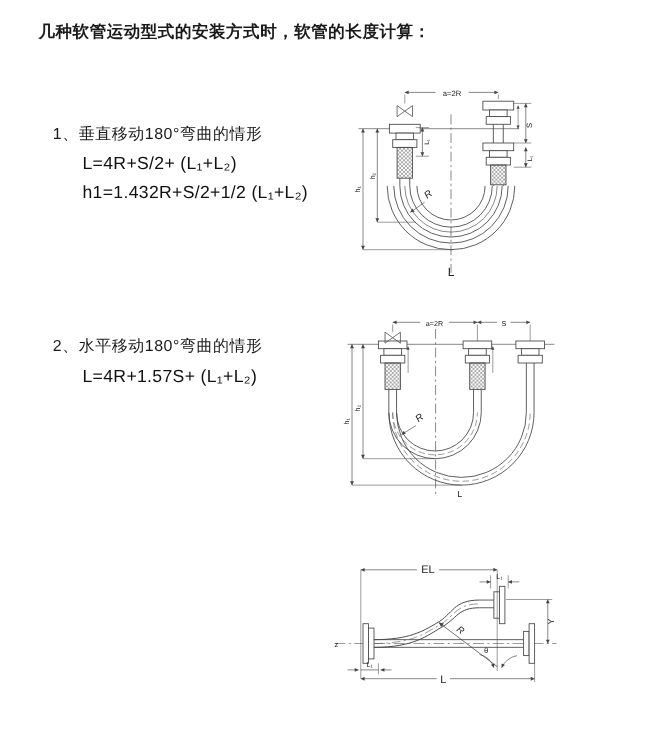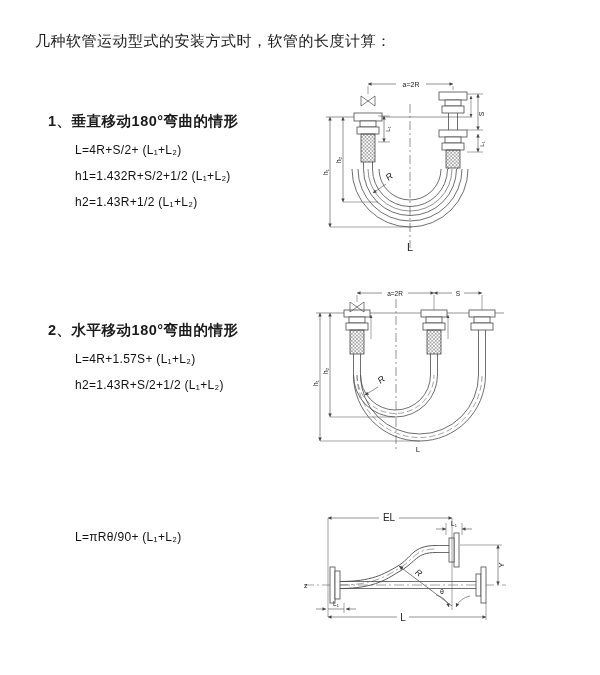--- a/index.html
+++ b/index.html
@@ -2,44 +2,43 @@
 <html><head>
 <meta charset="utf-8">
 <style>
   html,body{margin:0;padding:0;}
   body{
     width:600px;height:675px;position:relative;overflow:hidden;
     background:#ffffff;color:#1a1a1a;
     font-family:"Liberation Sans","DejaVu Sans",sans-serif;
   }
   .title{
-    position:absolute;left:35px;top:32px;margin:0;
-    font-size:15px;font-weight:normal;letter-spacing:0.5px;
+    position:absolute;left:35px;top:20px;margin:0;
+    font-size:15px;font-weight:bold;letter-spacing:0.5px;
   }
   .sec{position:absolute;left:48px;}
   .sec h2{
-    margin:0 0 6px 0;font-size:14.5px;font-weight:bold;letter-spacing:0.5px;
+    margin:0 0 6px 0;font-size:14.5px;font-weight:normal;letter-spacing:0.5px;
   }
   .formula{
-    font-size:12px;line-height:26px;padding-left:27px;
+    font-size:16px;line-height:26px;padding-left:27px;
     letter-spacing:0.3px;color:#111;white-space:pre;
   }
   svg.diagram{position:absolute;}
   svg text{font-family:"Liberation Sans","DejaVu Sans",sans-serif;fill:#222;}
 </style>
 </head>
 <body>
 
 <h1 class="title">几种软管运动型式的安装方式时，软管的长度计算：</h1>
 
 <section class="sec" style="top:112px">
   <h2>1、垂直移动180°弯曲的情形</h2>
   <div class="formula">L=4R+S/2+ (L₁+L₂)</div>
   <div class="formula">h1=1.432R+S/2+1/2 (L₁+L₂)</div>
-  <div class="formula">h2=1.43R+1/2 (L₁+L₂)</div>
 </section>
 
 <svg class="diagram" style="left:320px;top:74px" width="200" height="185" viewBox="0 0 200 185">
   <defs>
     <pattern id="braid1" width="3.5" height="3.5" patternUnits="userSpaceOnUse">
       <path d="M0,3.5 L3.5,0 M0,0 L3.5,3.5" stroke="#666" stroke-width="0.5"></path>
     </pattern>
     <marker id="ar1" viewBox="0 0 6 6" markerWidth="7" markerHeight="7" refX="5.5" refY="3" orient="auto-start-reverse">
       <path d="M0.5,0.5 L5.5,3 L0.5,5.5 Z" fill="#444"></path>
     </marker>
@@ -101,24 +100,23 @@
   <text x="91" y="13" font-size="7" text-anchor="middle">a=2R</text>
   <text transform="translate(164,40) rotate(-90)" font-size="7" text-anchor="middle">S</text>
   <text transform="translate(164,70) rotate(-90)" font-size="6" text-anchor="middle">L₁</text>
   <text transform="translate(70,55) rotate(-90)" font-size="6" text-anchor="middle">L₁</text>
   <text transform="translate(7.5,98) rotate(-90)" font-size="6.5" text-anchor="middle">h₁</text>
   <text transform="translate(20.5,86) rotate(-90)" font-size="6.5" text-anchor="middle">h₂</text>
   <text transform="translate(71,105) rotate(-38)" font-size="9" font-style="italic" text-anchor="middle">R</text>
   <text x="90" y="177" font-size="11" text-anchor="middle">L</text>
 </svg>
 
-<section class="sec" style="top:321px">
+<section class="sec" style="top:305px">
   <h2>2、水平移动180°弯曲的情形</h2>
   <div class="formula">L=4R+1.57S+ (L₁+L₂)</div>
-  <div class="formula">h2=1.43R+S/2+1/2 (L₁+L₂)</div>
 </section>
 
 <svg class="diagram" style="left:308px;top:283px" width="205" height="172" viewBox="0 0 205 172">
   <defs>
     <pattern id="braid2" width="3.5" height="3.5" patternUnits="userSpaceOnUse">
       <path d="M0,3.5 L3.5,0 M0,0 L3.5,3.5" stroke="#666" stroke-width="0.5"></path>
     </pattern>
     <marker id="ar2" viewBox="0 0 6 6" markerWidth="7" markerHeight="7" refX="5.5" refY="3" orient="auto-start-reverse">
       <path d="M0.5,0.5 L5.5,3 L0.5,5.5 Z" fill="#444"></path>
     </marker>
@@ -177,21 +175,20 @@
   <text x="87" y="13" font-size="6.5" text-anchor="middle">a=2R</text>
   <rect x="144" y="5" width="12" height="9" fill="#fff"></rect>
   <text x="150" y="13" font-size="6.5" text-anchor="middle">S</text>
   <text transform="translate(9.5,100) rotate(-90)" font-size="6.5" text-anchor="middle">h₁</text>
   <text transform="translate(19.5,88) rotate(-90)" font-size="6.5" text-anchor="middle">h₂</text>
   <text transform="translate(75,99) rotate(-38)" font-size="9" font-style="italic" text-anchor="middle">R</text>
   <text x="110" y="169" font-size="8" text-anchor="middle">L</text>
 </svg>
 
 <section class="sec" style="top:524px">
-  <div class="formula">L=πRθ/90+ (L₁+L₂)</div>
 </section>
 
 <svg class="diagram" style="left:300px;top:505px" width="210" height="125" viewBox="0 0 210 125">
   <defs>
     <marker id="ar3" viewBox="0 0 6 6" markerWidth="7" markerHeight="7" refX="5.5" refY="3" orient="auto-start-reverse">
       <path d="M0.5,0.5 L5.5,3 L0.5,5.5 Z" fill="#444"></path>
     </marker>
   </defs>
   <g stroke="#4a4a4a" stroke-width="0.8" fill="none">
     <line x1="4" y1="80" x2="206" y2="80" stroke-width="0.5" stroke-dasharray="10 3 2 3"></line>

